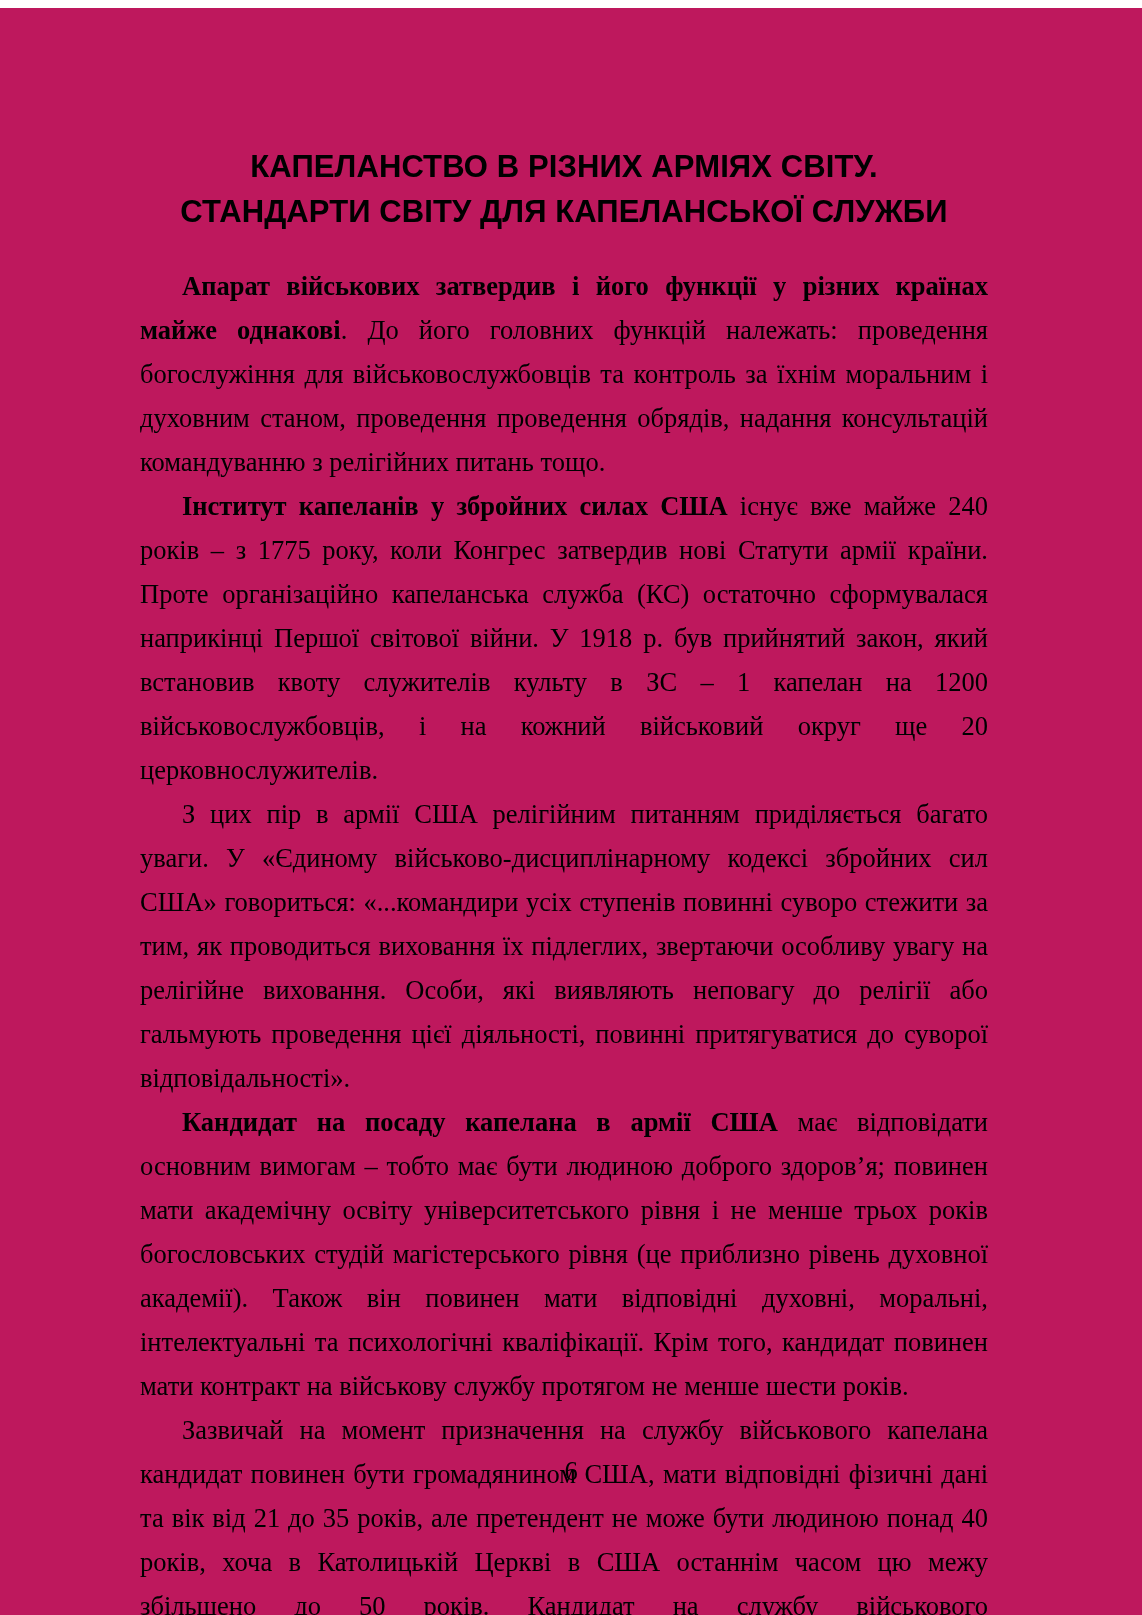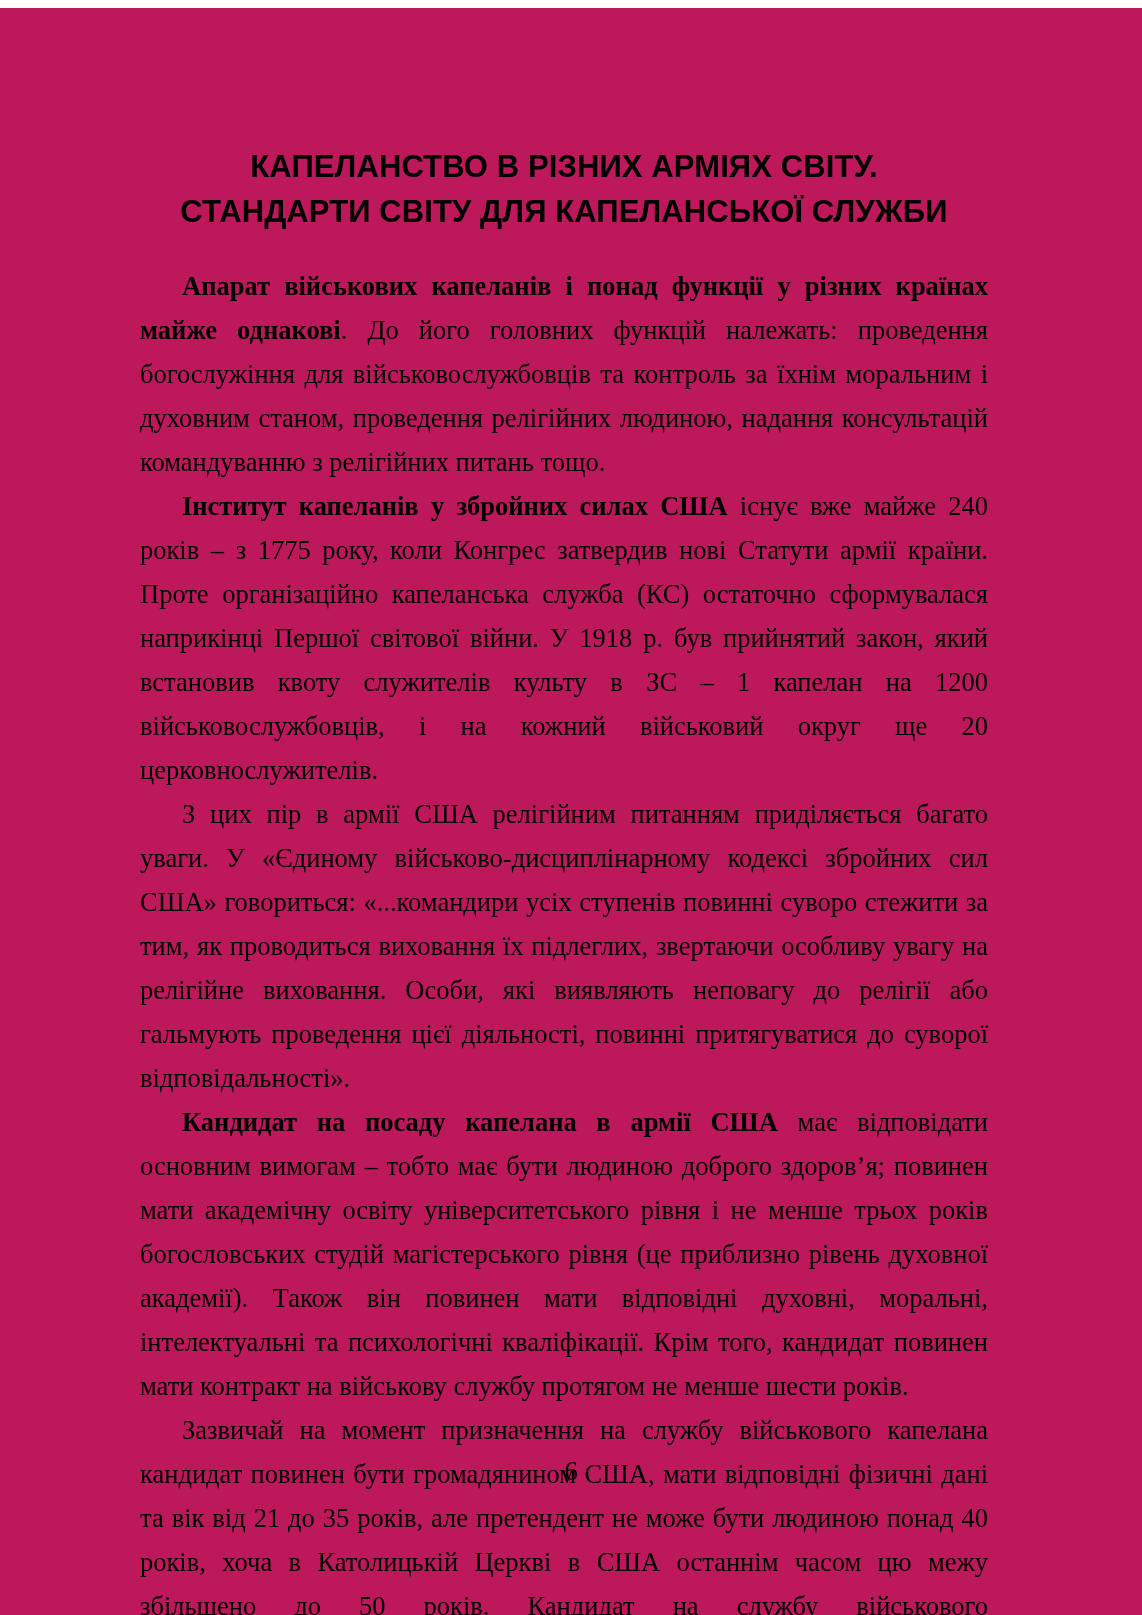--- a/index.html
+++ b/index.html
@@ -90,21 +90,21 @@
   <div class="content">
 
     <h1 class="doc-title">
       <span class="title-line">КАПЕЛАНСТВО В РІЗНИХ АРМІЯХ СВІТУ.</span>
       <span class="title-line">СТАНДАРТИ СВІТУ ДЛЯ КАПЕЛАНСЬКОЇ СЛУЖБИ</span>
     </h1>
 
     <div class="body-text">
 
       <p class="para">
-        <span class="lead">Апарат військових капеланів і понад функції у різних країнах майже однакові</span><span>. До його головних функцій належать: проведення богослужіння для військовослужбовців та контроль за їхнім моральним і духовним станом, проведення релігійних людиною, надання консультацій командуванню з релігійних питань тощо.</span>
+        <span class="lead">Апарат військових затвердив і його функції у різних країнах майже однакові</span><span>. До його головних функцій належать: проведення богослужіння для військовослужбовців та контроль за їхнім моральним і духовним станом, проведення проведення обрядів, надання консультацій командуванню з релігійних питань тощо.</span>
       </p>
 
       <p class="para">
         <span class="lead">Інститут капеланів у збройних силах США</span><span> існує вже майже 240 років – з 1775 року, коли Конгрес затвердив нові Статути армії країни. Проте організаційно капеланська служба (КС) остаточно сформувалася наприкінці Першої світової війни. У 1918 р. був прийнятий закон, який встановив квоту служителів культу в ЗС – 1 капелан на 1200 військовослужбовців, і на кожний військовий округ ще 20 церковнослужителів.</span>
       </p>
 
       <p class="para">
         <span class="lead"></span><span>З цих пір в армії США релігійним питанням приділяється багато уваги. У «Єдиному військово-дисциплінарному кодексі збройних сил США» говориться: «...командири усіх ступенів повинні суворо стежити за тим, як проводиться виховання їх підлеглих, звертаючи особливу увагу на релігійне виховання. Особи, які виявляють неповагу до релігії або гальмують проведення цієї діяльності, повинні притягуватися до суворої відповідальності».</span>
       </p>
 

